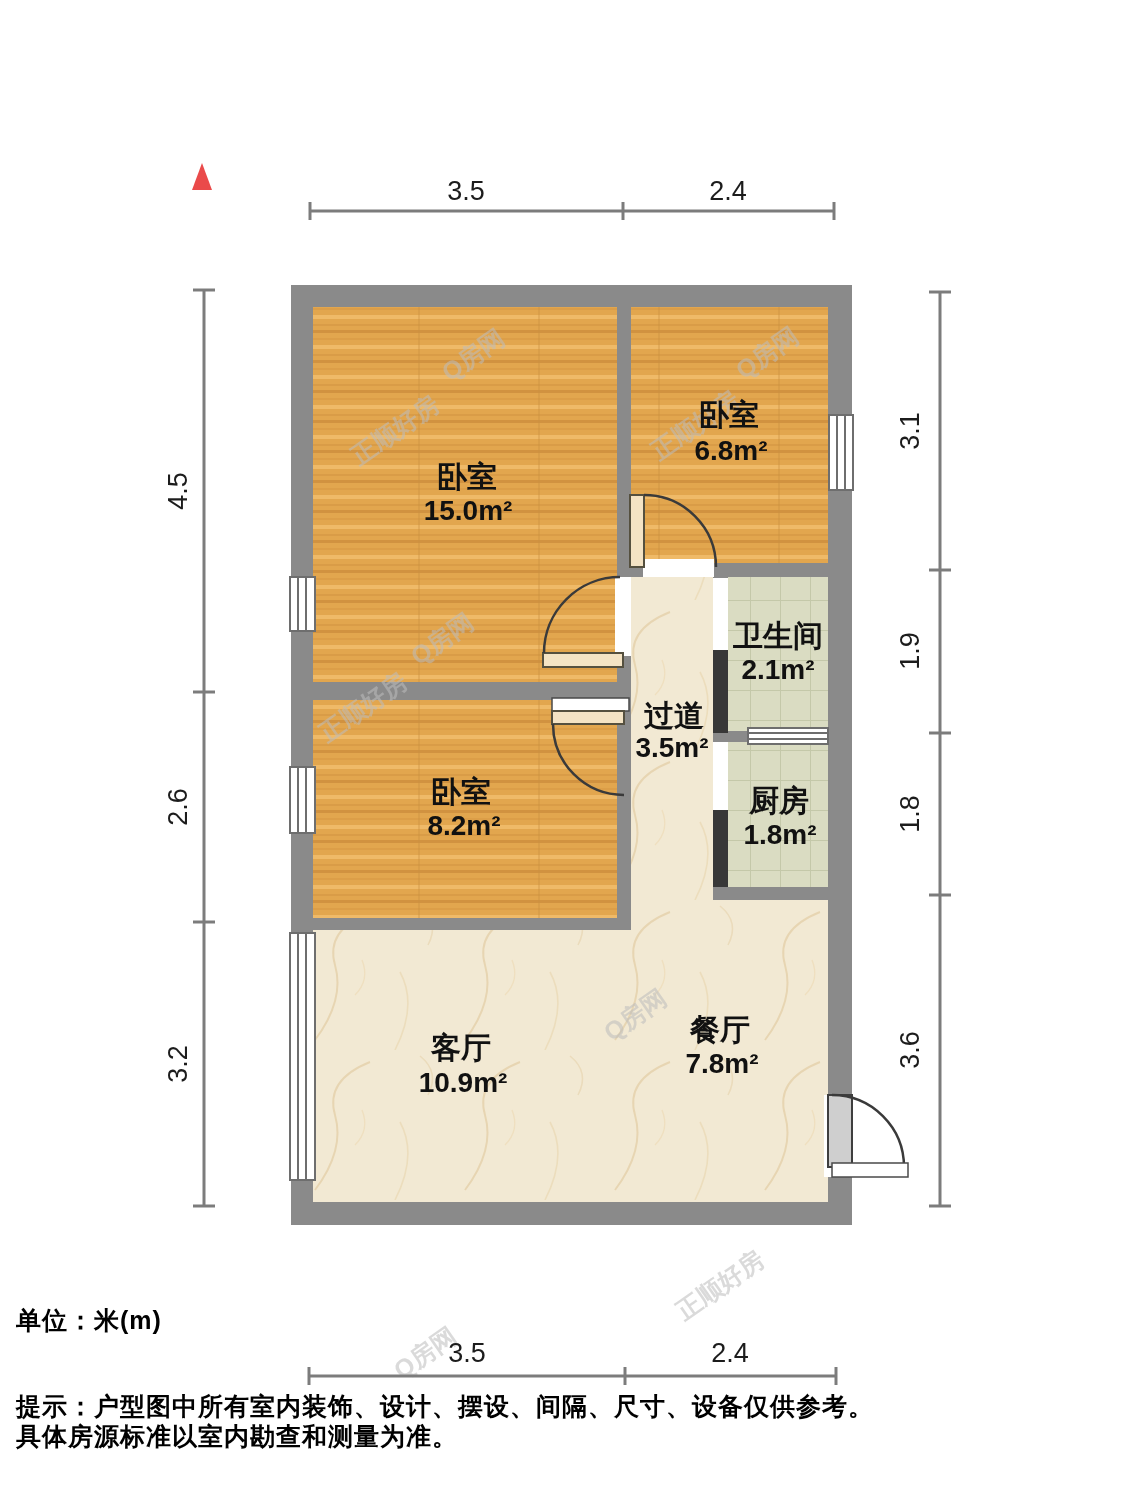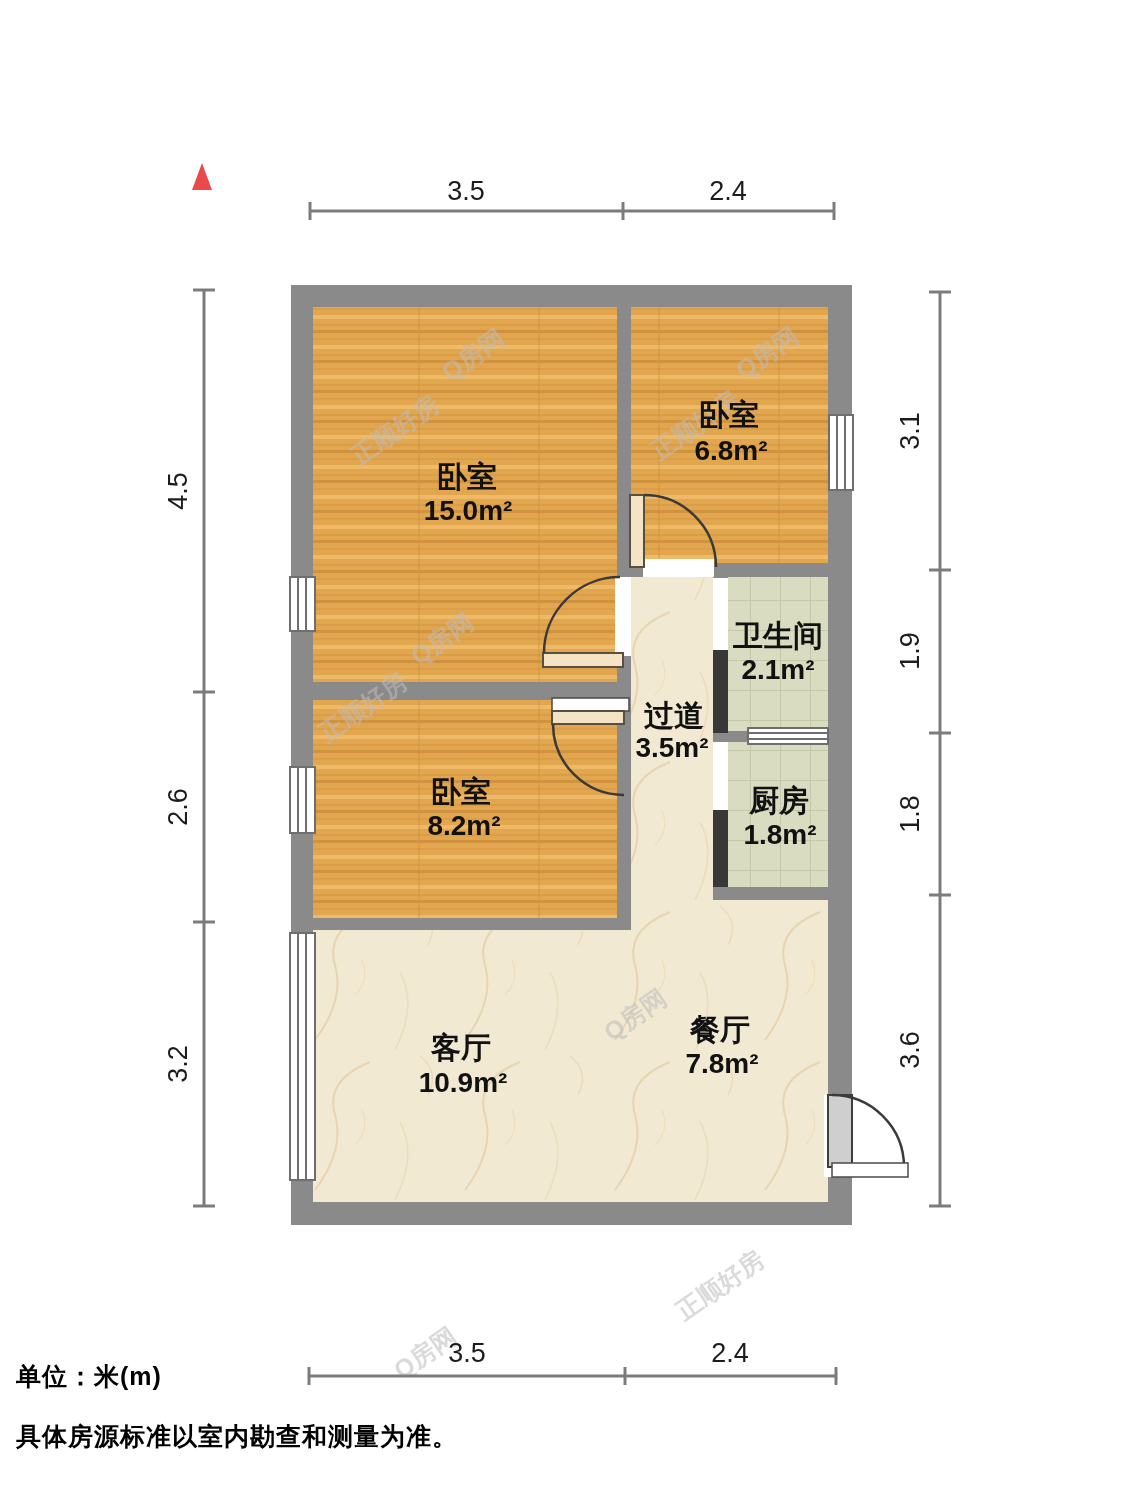--- a/index.html
+++ b/index.html
@@ -224,15 +224,16 @@
     <line class="dimtick" x1="929" y1="895" x2="951" y2="895"></line>
     <line class="dimtick" x1="929" y1="1206" x2="951" y2="1206"></line>
     <text class="dimtext" x="919" y="431" text-anchor="middle" transform="rotate(-90 919 431)">3.1</text>
     <text class="dimtext" x="919" y="651" text-anchor="middle" transform="rotate(-90 919 651)">1.9</text>
     <text class="dimtext" x="919" y="814" text-anchor="middle" transform="rotate(-90 919 814)">1.8</text>
     <text class="dimtext" x="919" y="1050" text-anchor="middle" transform="rotate(-90 919 1050)">3.6</text>
   </g>
 </svg>
 
   
-  <div class="footer" style="top:1360px;">单位：米(m)</div>
+  <div class="footer" style="top:1304px;">单位：米(m)</div>
+  <div class="footer" style="top:1390px;">提示：户型图中所有室内装饰、设计、摆设、间隔、尺寸、设备仅供参考。</div>
   <div class="footer" style="top:1420px;font-family:Liberation Serif, serif;">具体房源标准以室内勘查和测量为准。</div>
 </div>
 
 </body></html>

